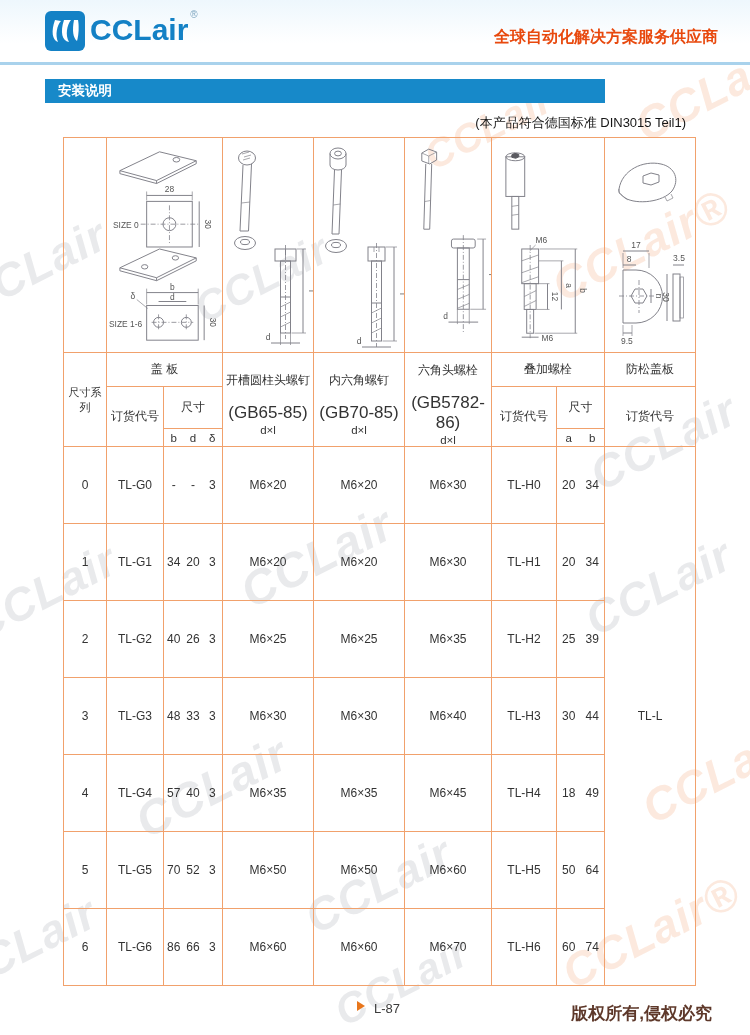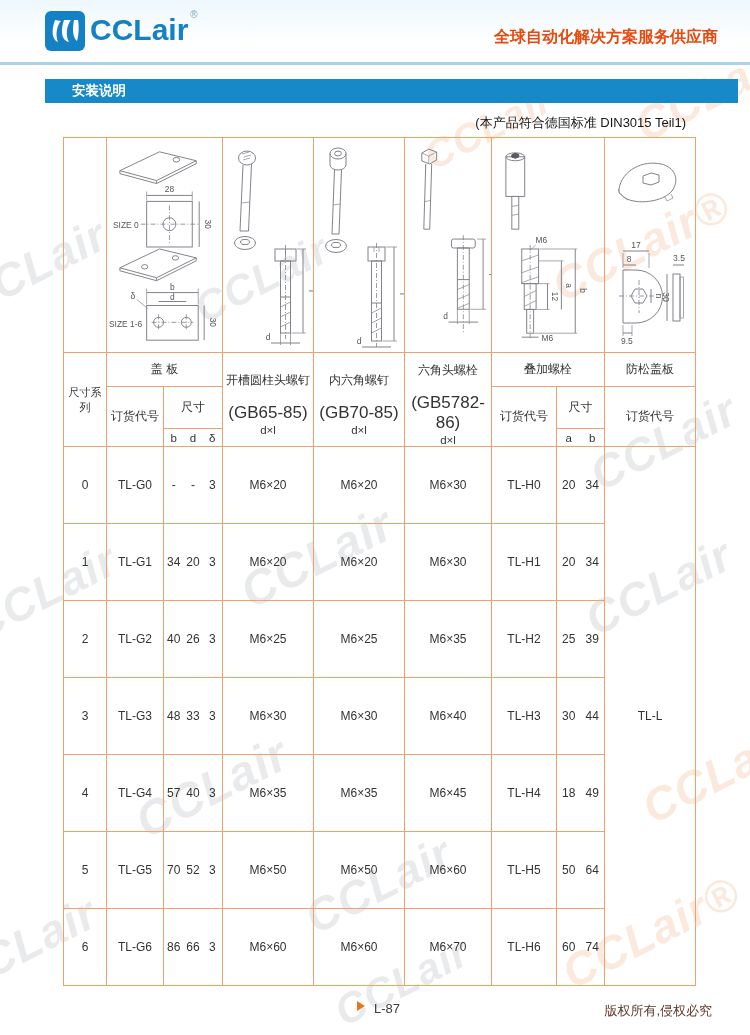--- a/index.html
+++ b/index.html
@@ -18,23 +18,23 @@
   .topbar{position:absolute;top:0;left:0;right:0;height:62px;z-index:3;
           background:linear-gradient(180deg,#eef7fd,#ffffff 70%);
           border-bottom:3px solid #a9d2ec;}
   .logo{position:absolute;left:45px;top:11px;display:flex;align-items:flex-start;}
   .logo-mark{width:40px;height:40px;display:block;}
   .logo-text{font-size:30px;font-weight:bold;color:#1481c5;line-height:38px;margin-left:5px;}
   .logo-reg{font-size:10px;color:#7fa6c0;margin-left:2px;margin-top:-2px;}
   .tagline{position:absolute;right:32px;top:27px;font-size:16px;font-weight:bold;color:#e8490e;}
 
   
-  .section-bar{position:absolute;left:45px;top:79px;width:693px;height:24px;background:#1789c9;
+  .section-bar{position:absolute;left:45px;top:79px;width:560px;height:24px;background:#1789c9;
                z-index:3;color:#fff;font-size:13.5px;font-weight:bold;line-height:24px;
-               padding-left:27px;box-sizing:border-box;}
+               padding-left:13px;box-sizing:border-box;}
 
   .note{position:absolute;top:114px;right:64px;font-size:13px;color:#161616;z-index:2;}
 
   
   table.spec{position:absolute;left:63px;top:137px;width:632px;z-index:1;
              border-collapse:collapse;table-layout:fixed;}
   .spec td,.spec th{border:1px solid #f1a16c;padding:0;text-align:center;vertical-align:middle;
                     font-size:12px;font-weight:normal;color:#333;background:transparent;}
   tr.img-row{height:215px;}
   tr.hA{height:34px;}
@@ -60,21 +60,21 @@
   .dwg .dark{fill:#5a5a60;stroke:#5a5a60;}
   .dwg text{font-size:8.5px;fill:#555;stroke:none;text-anchor:middle;
             font-family:"Liberation Sans",sans-serif;}
   .dwg text.lbl{text-anchor:start;}
 
   
   .page-mark{position:absolute;left:357px;top:1001px;display:flex;
              font-size:13px;color:#3c3c3c;z-index:3;}
   .tri{width:0;height:0;border-left:8px solid #e8761c;border-top:5px solid transparent;
        border-bottom:5px solid transparent;margin-right:9px;}
-  .copyright{position:absolute;right:38px;top:1002px;font-size:13px;font-weight:normal;
+  .copyright{position:absolute;right:38px;top:1002px;font-size:17px;font-weight:bold;
              color:#5e382a;z-index:3;text-align:right;}
 </style>
 </head>
 <body>
 
 <div class="page">
 
   <div class="watermarks">
     <div class="wm g" style="left:-45px;top:240px;">CCLair</div>
     <div class="wm g" style="left:190px;top:255px;font-size:42px;">CCLair</div>

